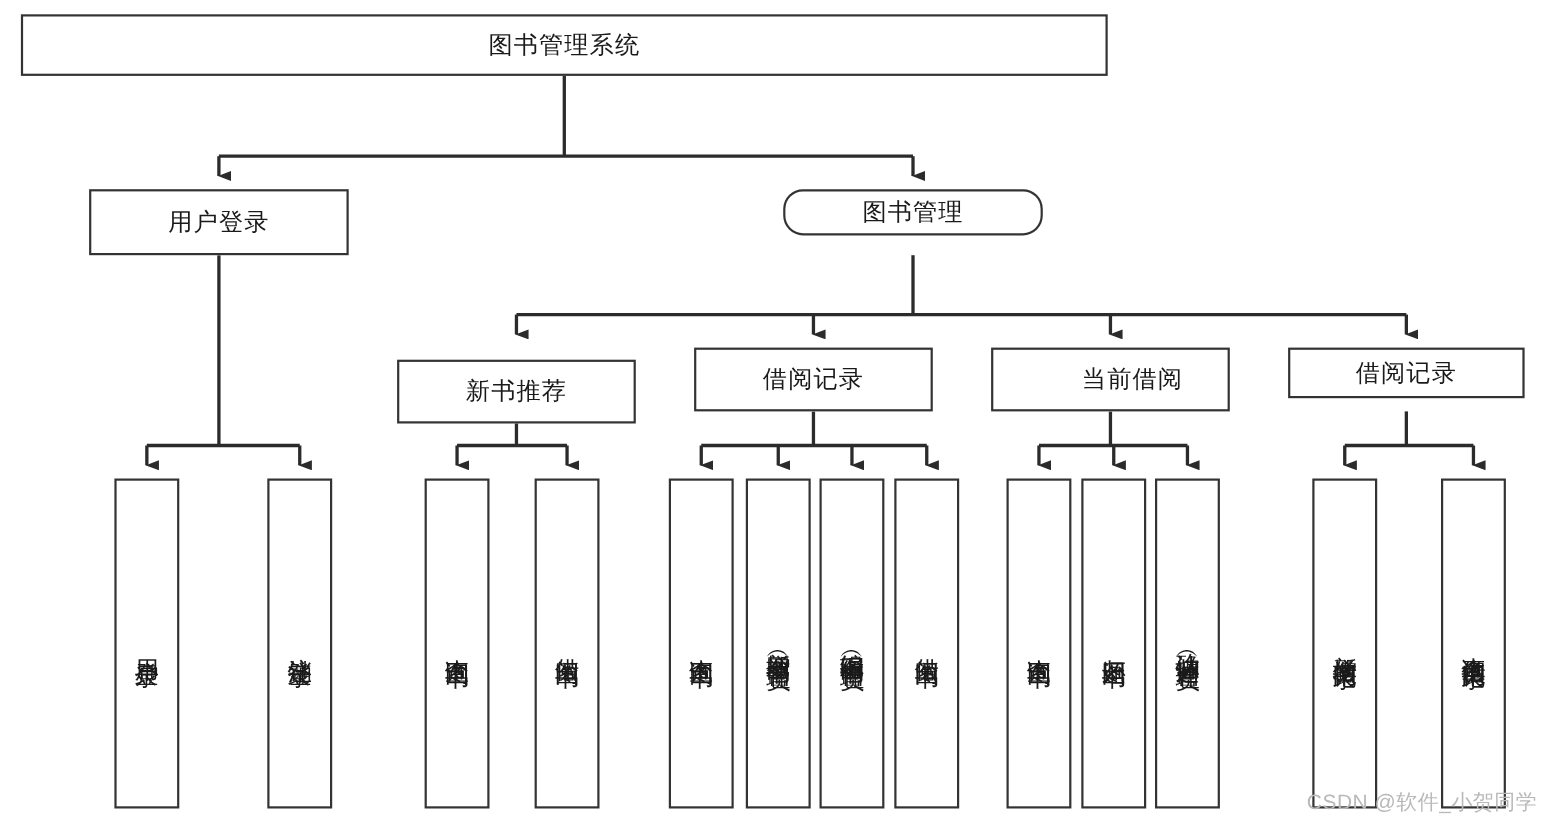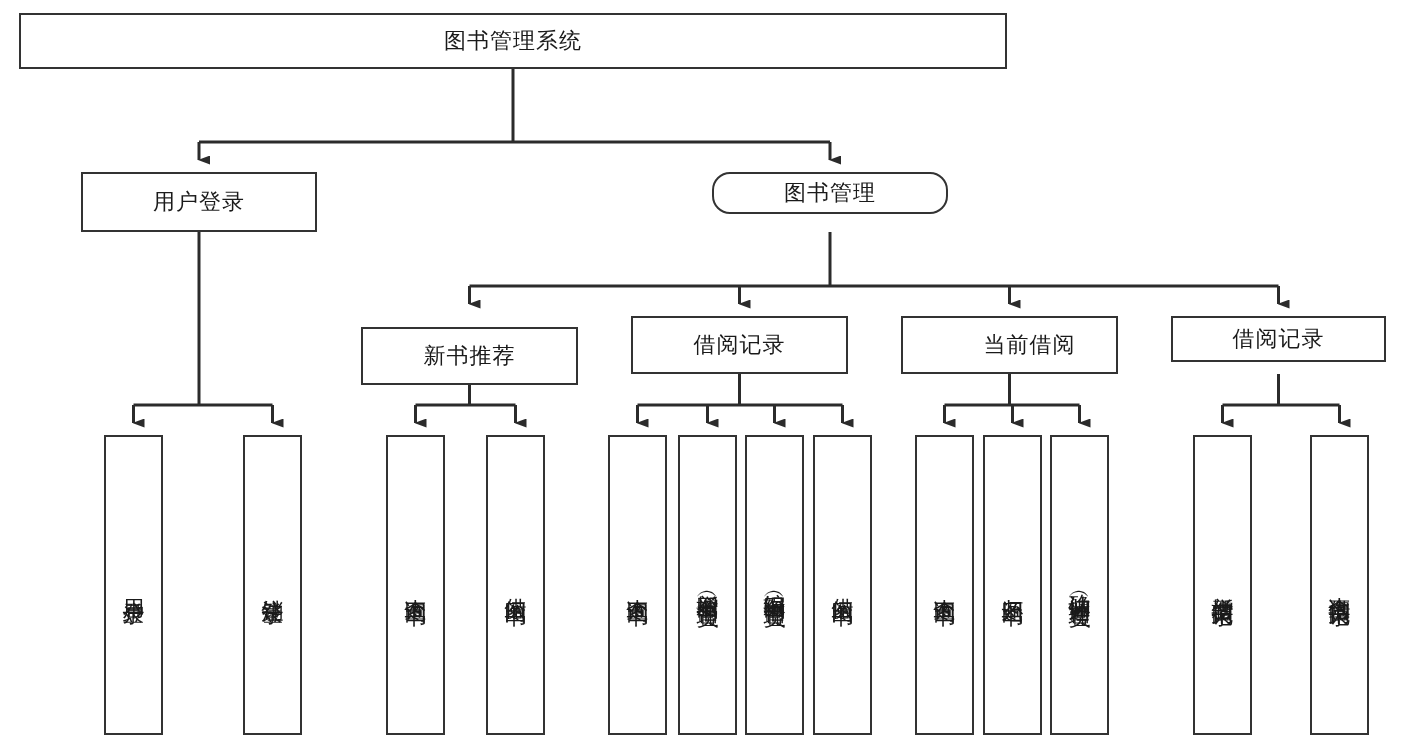--- a/index.html
+++ b/index.html
@@ -170,14 +170,15 @@
         <span class="vtext">确认归还（管理员）</span>
       </div>
       <div class="node vert" style="left: 1193px; top: 435px; width: 59px; height: 300px;">
         <span class="vtext">新增借阅记录</span>
       </div>
       <div class="node vert" style="left: 1310px; top: 435px; width: 59px; height: 300px;">
         <span class="vtext">查询借阅记录</span>
       </div>
     </div>
 
+  <div id="watermark">CSDN @软件_小贺同学</div>
 
 </div>
 
 </body></html>

